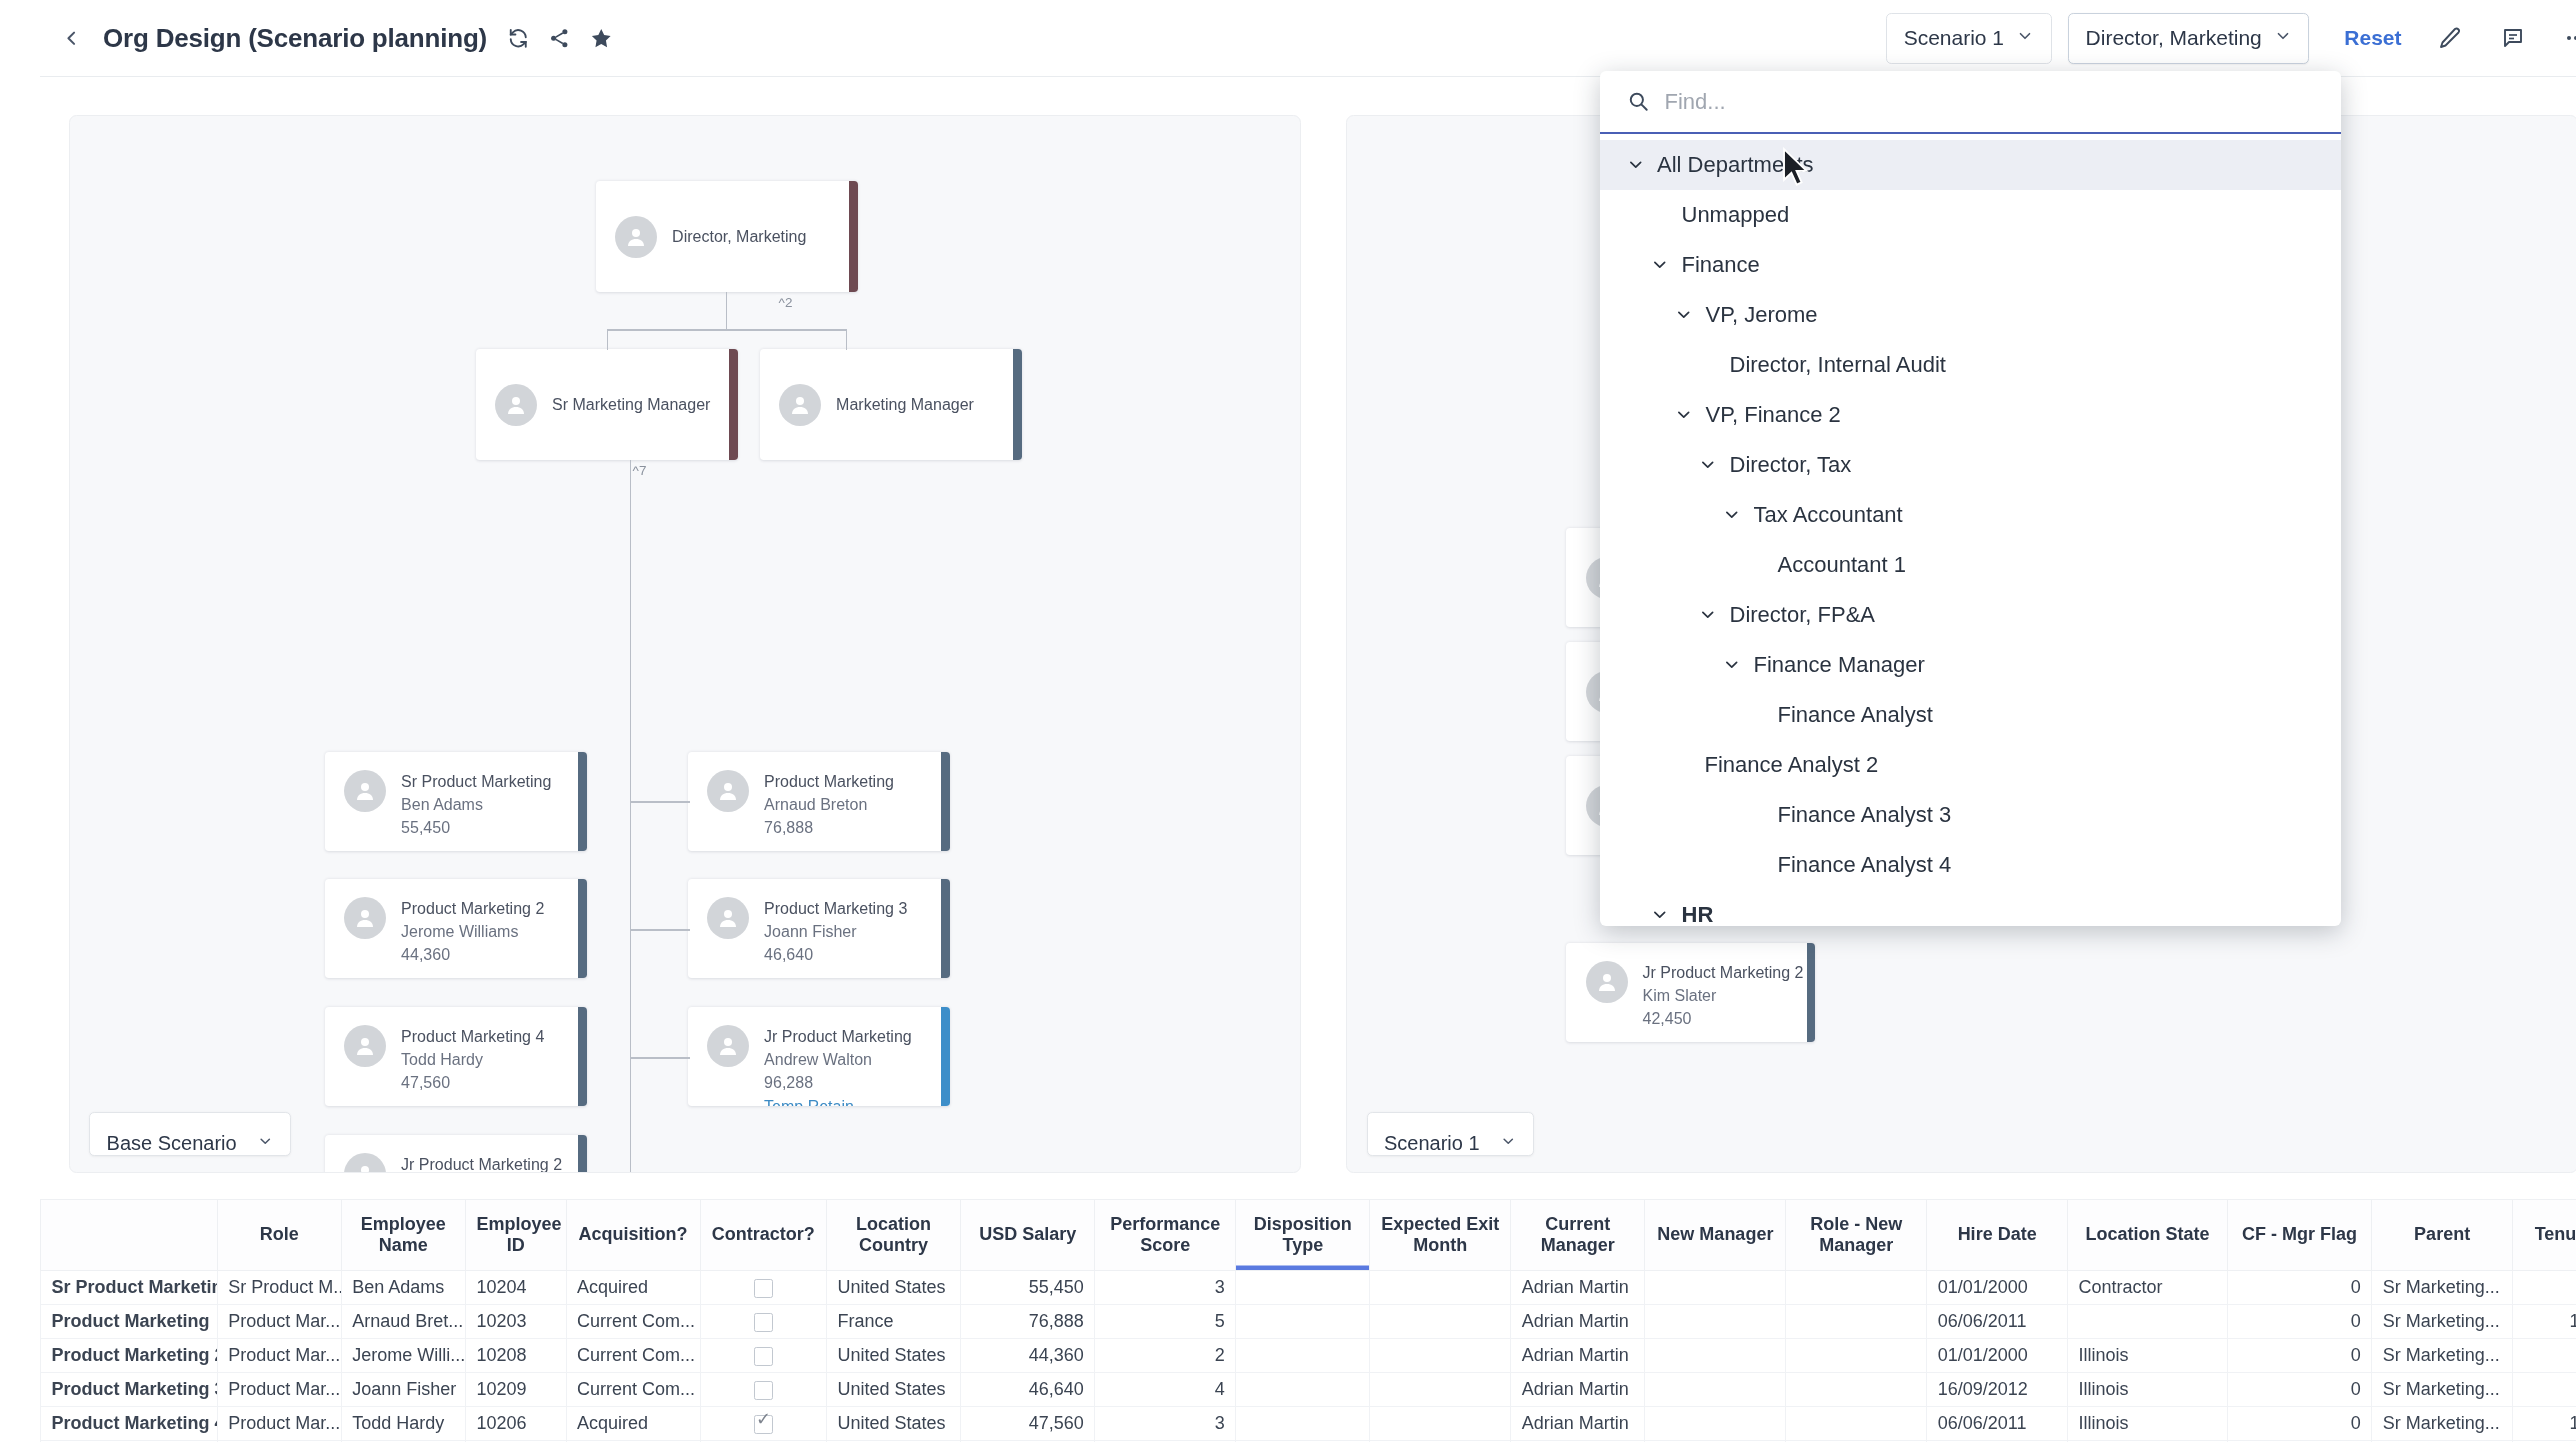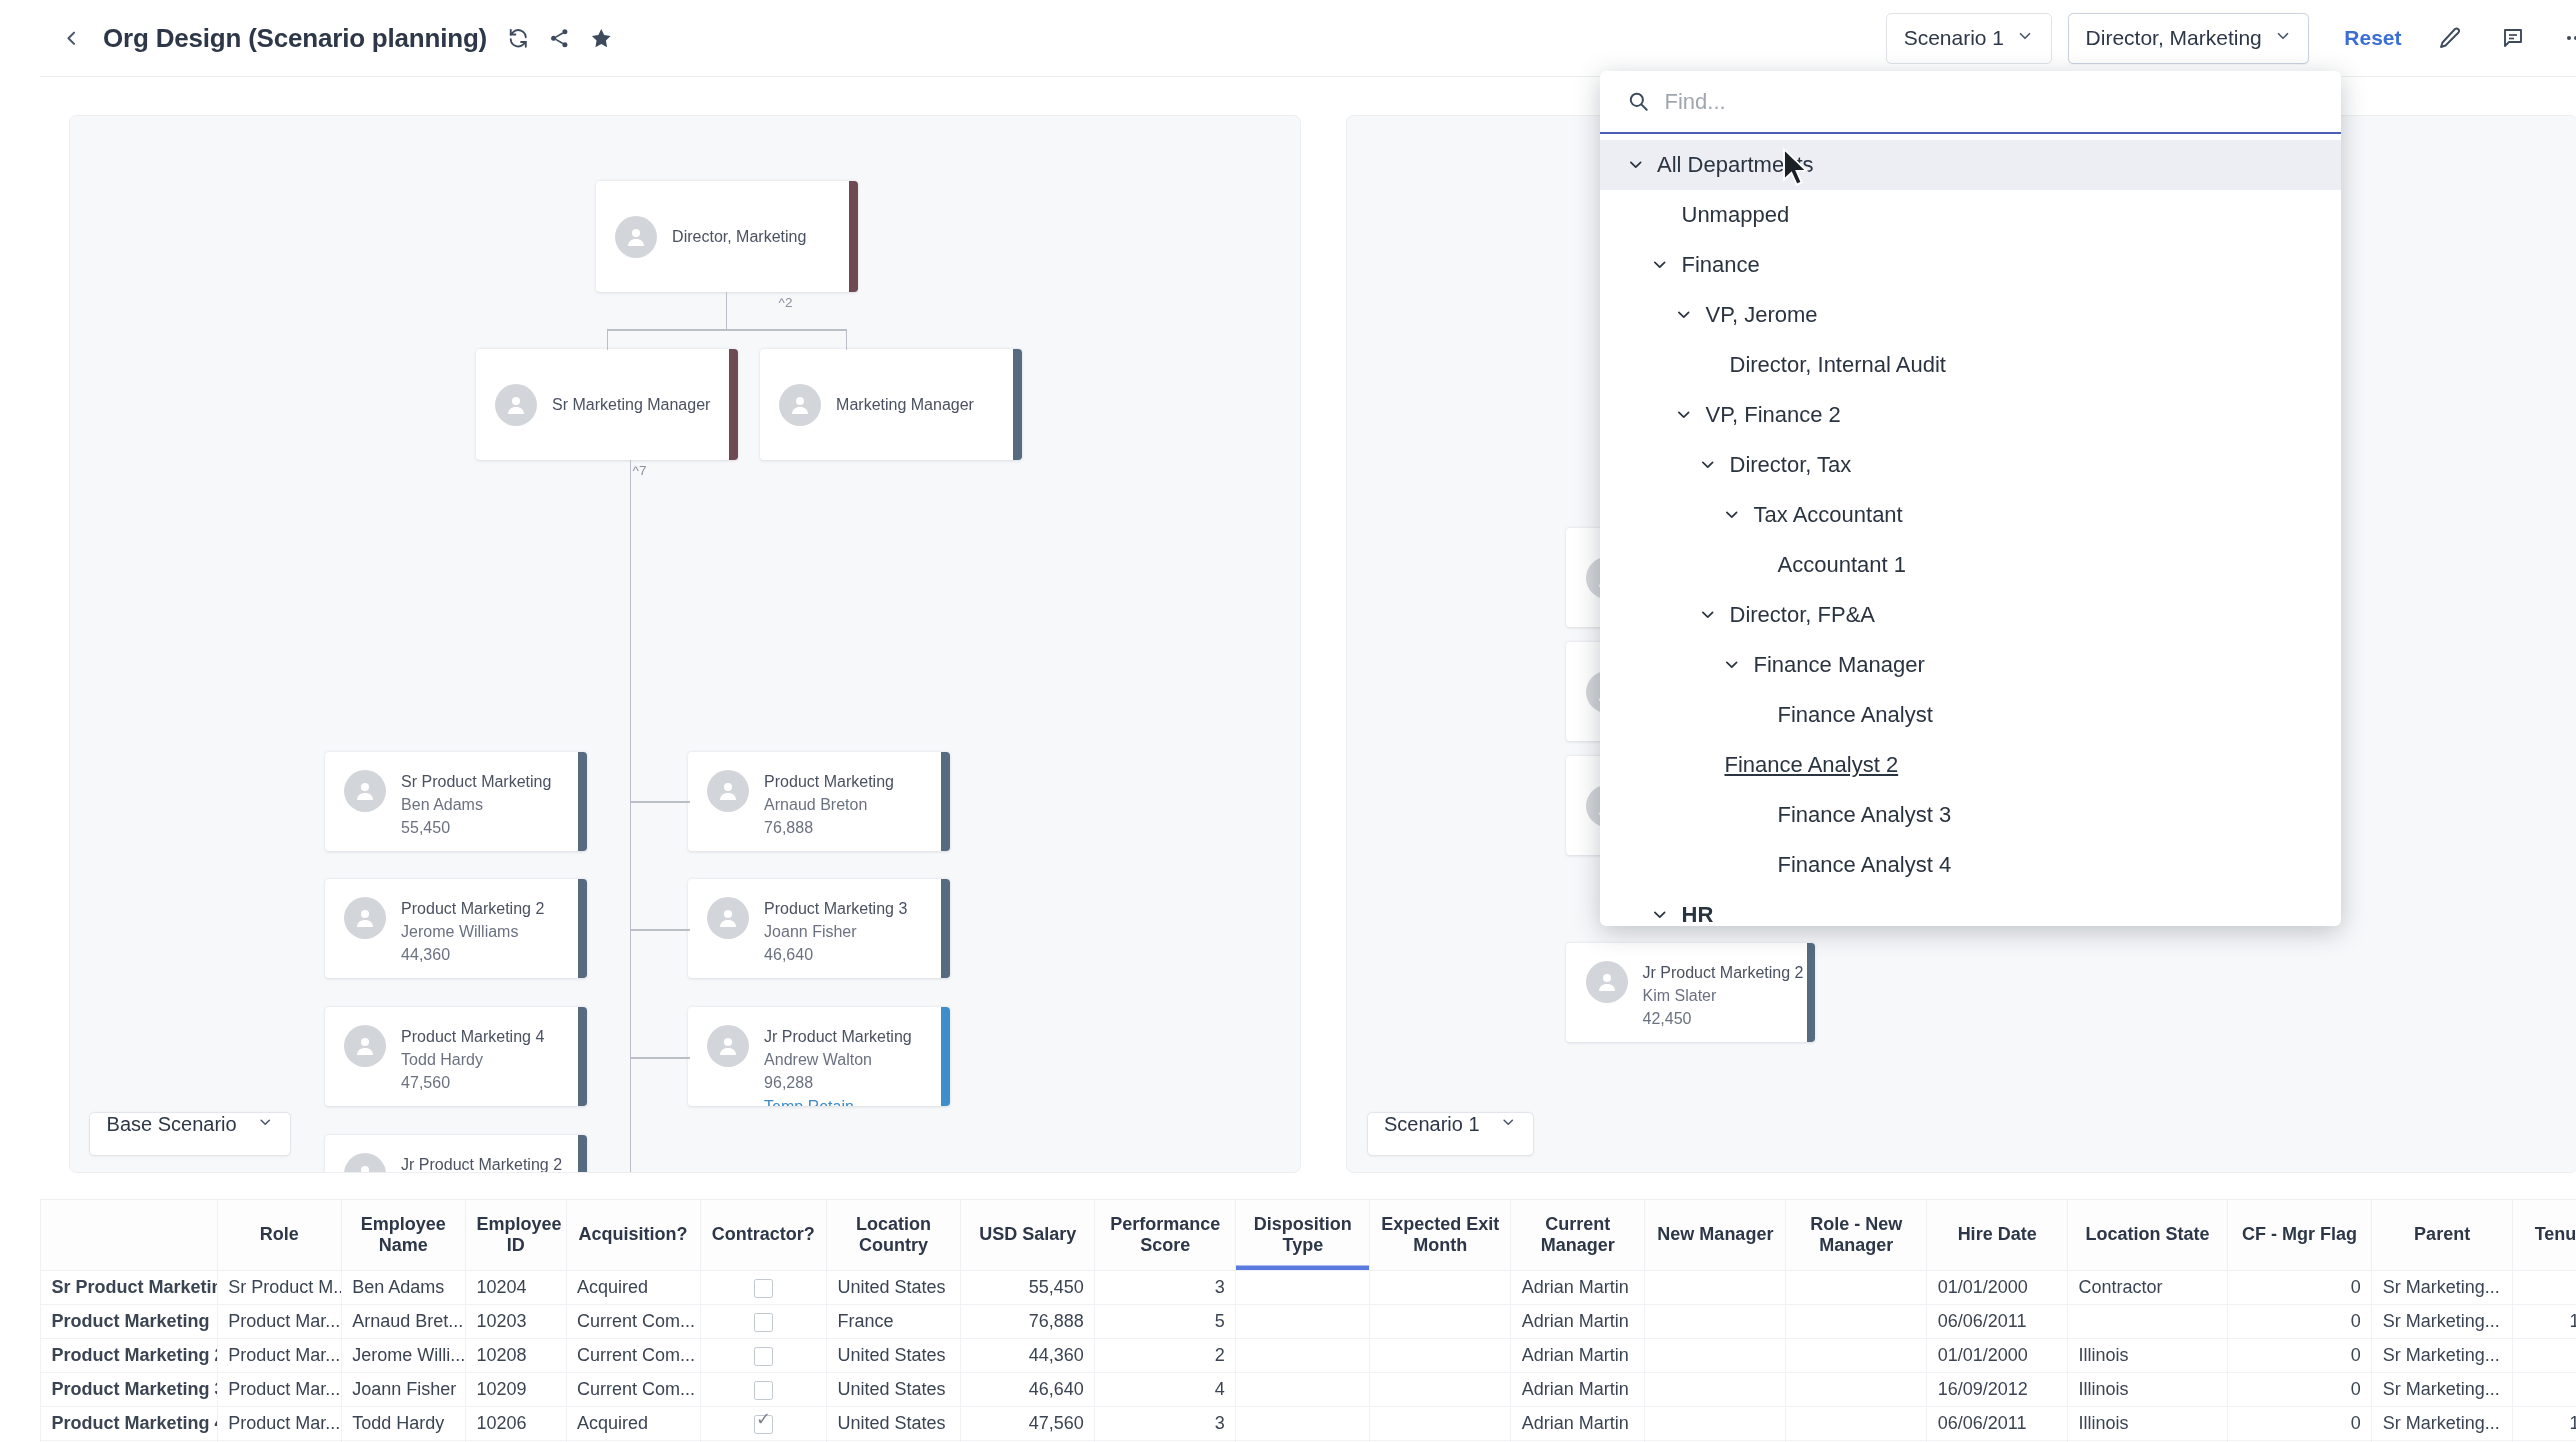--- a/index.html
+++ b/index.html
@@ -93,21 +93,21 @@
 
   .connector { position: absolute; background: #b9bec7; }
   .badge-count {
     position: absolute; font-size: 13.5px; color: #8a919d;
     background: #f7f8fa; padding: 0 3px;
   }
 
   .scenario-pill {
     position: absolute; bottom: 16.5px; left: 19.5px;
     height: 44px; border: 0.8px solid #e2e5e9; border-radius: 5.3px;
-    background: #fff; display: flex; align-items: flex-start; gap: 20px;
+    background: #fff; display: flex; align-items: flex-end; gap: 20px;
     padding: 0 16.5px; font-size: 20px; color: #2d3748; cursor: pointer;
     box-shadow: 0 0.8px 2.3px rgba(0,0,0,.05);
   }
 
   
   .dropdown {
     position: absolute; top: 71px; left: 1560px;
     width: 741px; height: 855px;
     background: #ffffff;
     border-radius: 6px;
@@ -551,21 +551,21 @@
             <svg viewBox="0 0 24 24" width="19.5" height="19.5" fill="none" stroke="currentColor" stroke-width="2.1" stroke-linecap="round" stroke-linejoin="round">
               <polyline points="6 9 12 15 18 9"></polyline>
             </svg>
           </span>
           <span class="tlabel">Finance Manager</span>
         </div>
         <div class="dd-item" style="padding-left: 143px;">
           <span class="tchev empty"></span>
           <span class="tlabel">Finance Analyst</span>
         </div>
-        <div class="dd-item" style="padding-left: 90px; text-decoration: underline;">
+        <div class="dd-item" style="padding-left: 70px;">
           <span class="tchev empty"></span>
           <span class="tlabel">Finance Analyst 2</span>
         </div>
         <div class="dd-item" style="padding-left: 143px;">
           <span class="tchev empty"></span>
           <span class="tlabel">Finance Analyst 3</span>
         </div>
         <div class="dd-item" style="padding-left: 143px;">
           <span class="tchev empty"></span>
           <span class="tlabel">Finance Analyst 4</span>

